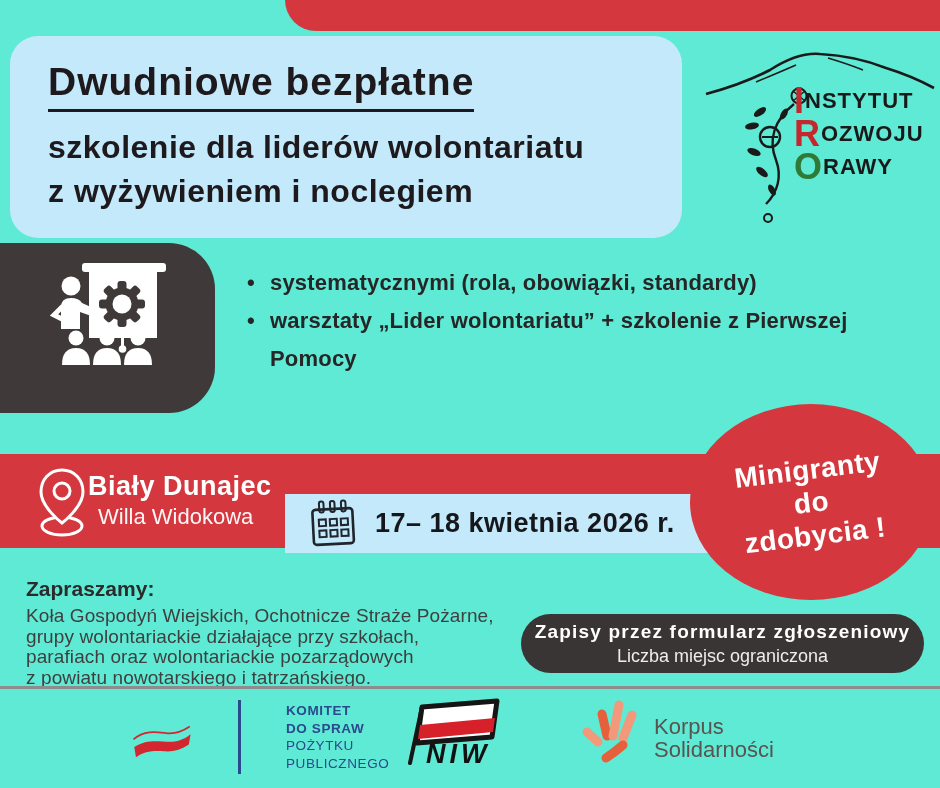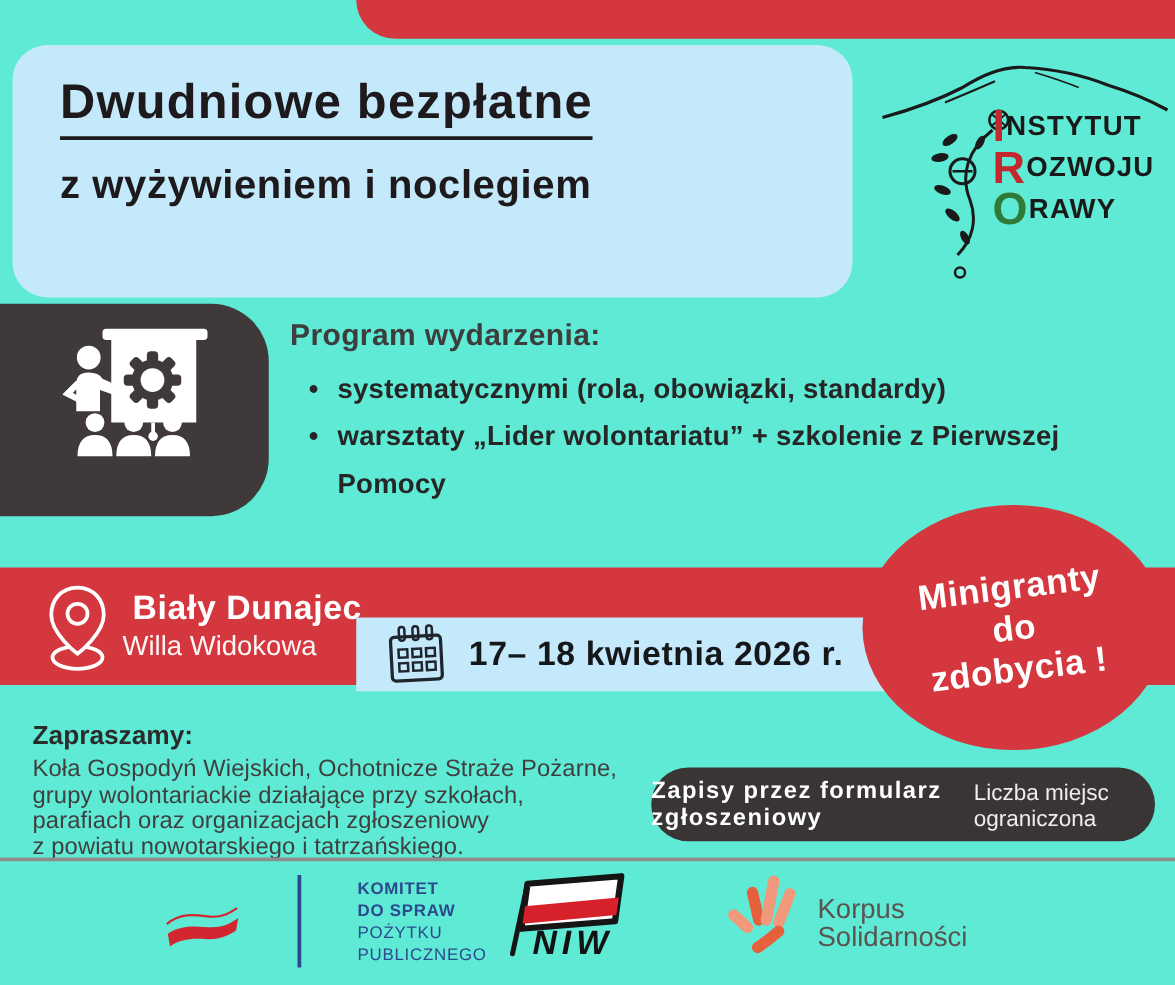--- a/index.html
+++ b/index.html
@@ -40,39 +40,39 @@
   .program-text{position:absolute;left:232px;top:255px;width:700px;color:#262626;}
   .program-heading{font-size:24px;font-weight:bold;color:#3d3d3d;letter-spacing:.3px;}
   .bullets{margin-top:9px;}
   .bullet{display:flex;font-size:22px;font-weight:bold;line-height:38px;letter-spacing:.2px;}
   .bullet .dot{width:38px;text-align:center;flex:0 0 38px;}
   .bullet .btext{flex:1;}
 
   
   .red-band{position:absolute;left:0;top:454px;width:940px;height:94px;background:var(--red);z-index:1;}
   .pin{position:absolute;left:34px;top:12px;}
-  .loc-city{position:absolute;left:106px;top:17px;font-size:27px;font-weight:bold;color:#ffffff;letter-spacing:.5px;}
+  .loc-city{position:absolute;left:88px;top:17px;font-size:27px;font-weight:bold;color:#ffffff;letter-spacing:.5px;}
   .loc-venue{position:absolute;left:98px;top:50px;font-size:22px;color:#fdf6f6;}
 
   
   .date-box{position:absolute;left:285px;top:494px;width:437px;height:59px;background:var(--lightblue);display:flex;align-items:center;z-index:2;}
   .date-box svg{margin-left:24px;flex:0 0 auto;}
   .date-text{margin-left:18px;font-size:27px;font-weight:bold;color:#16171b;letter-spacing:.5px;}
 
   
   .badge{position:absolute;left:690px;top:404px;width:242px;height:196px;background:var(--red);border-radius:50%;z-index:3;display:flex;align-items:center;justify-content:center;}
   .badge-text{transform:rotate(-7deg);text-align:center;color:#ffffff;font-size:28px;font-weight:bold;line-height:33px;letter-spacing:.5px;}
 
   
   .invite{position:absolute;left:26px;top:577px;}
   .invite-heading{font-size:21px;font-weight:bold;color:#2b2b2b;margin-bottom:5px;}
   .invite-line{font-size:19px;line-height:20.5px;color:#3f3f3f;letter-spacing:.1px;}
 
   
-  .signup{position:absolute;left:521px;top:614px;width:403px;height:59px;background:var(--pill);border-radius:30px;display:flex;align-items:center;z-index:4;}
+  .signup{position:absolute;left:521px;top:614px;width:403px;height:59px;background:var(--pill);border-radius:30px;display:flex;flex-direction:column;align-items:center;justify-content:center;z-index:4;}
   .signup-l1{font-size:19px;font-weight:bold;color:#ffffff;letter-spacing:1.2px;}
   .signup-l2{font-size:18px;color:#efecec;margin-top:3px;}
 
   .divider{position:absolute;left:0;top:686px;width:940px;height:3px;background:#8d8d8d;}
 
   
   .komitet{position:absolute;left:130px;top:698px;display:flex;align-items:flex-start;gap:36px;}
   .komitet-flag{margin-top:20px;}
   .komitet-bar{width:3px;height:74px;background:var(--navy);margin:2px 9px 0 8px;}
   .komitet-text{color:var(--navy);font-size:13.5px;line-height:17.5px;letter-spacing:.6px;padding-top:4px;}
@@ -89,20 +89,21 @@
 </head>
 <body>
 
 <div class="poster">
 
   <div class="top-red-bar"></div>
 
   <div class="title-box">
     <span class="title-main">Dwudniowe bezpłatne</span>
     <div class="title-sub">
+      <div>szkolenie dla liderów wolontariatu</div>
       <div>z wyżywieniem i noclegiem</div>
     </div>
   </div>
 
   <div class="iro">
     <svg width="240" height="192" viewBox="0 0 240 192">
       <path d="M8 52 Q45 42 72 28 Q100 10 122 12 Q158 14 188 26 Q214 34 236 46" fill="none" stroke="#1a1a1a" stroke-width="2.6"></path>
       <path d="M58 40 Q82 30 98 23" fill="none" stroke="#1a1a1a" stroke-width="1.6"></path>
       <path d="M130 16 Q150 22 165 28" fill="none" stroke="#1a1a1a" stroke-width="1.4"></path>
 
@@ -158,21 +159,20 @@
         <path d="M12 110 Q12 93 26 93 Q40 93 40 110 Z"></path>
         <circle cx="57" cy="83" r="7.5"></circle>
         <path d="M43 110 Q43 93 57 93 Q71 93 71 110 Z"></path>
         <circle cx="88" cy="83" r="7.5"></circle>
         <path d="M74 110 Q74 93 88 93 Q102 93 102 110 Z"></path>
       </g>
     </svg>
   </div>
 
   <div class="program-text">
-    <div class="program-heading">Program wydarzenia:</div>
     <div class="bullets">
       <div class="bullet">
         <span class="dot">•</span>
         <span class="btext">
           <div>systematycznymi (rola, obowiązki, standardy)</div>
         </span>
       </div>
       <div class="bullet">
         <span class="dot">•</span>
         <span class="btext">warsztaty „Lider wolontariatu” + szkolenie z Pierwszej Pomocy</span>
@@ -215,21 +215,21 @@
       <div>Minigranty</div>
       <div>do</div>
       <div>zdobycia !</div>
     </div>
   </div>
 
   <div class="invite">
     <div class="invite-heading">Zapraszamy:</div>
     <div class="invite-line">Koła Gospodyń Wiejskich, Ochotnicze Straże Pożarne,</div>
     <div class="invite-line">grupy wolontariackie działające przy szkołach,</div>
-    <div class="invite-line">parafiach oraz organizacjach zgłoszeniowy</div>
+    <div class="invite-line">parafiach oraz wolontariackie pozarządowych</div>
     <div class="invite-line">z powiatu nowotarskiego i tatrzańskiego.</div>
   </div>
 
   <div class="signup">
     <div class="signup-l1">Zapisy przez formularz zgłoszeniowy</div>
     <div class="signup-l2">Liczba miejsc ograniczona</div>
   </div>
 
   <div class="divider"></div>
 

